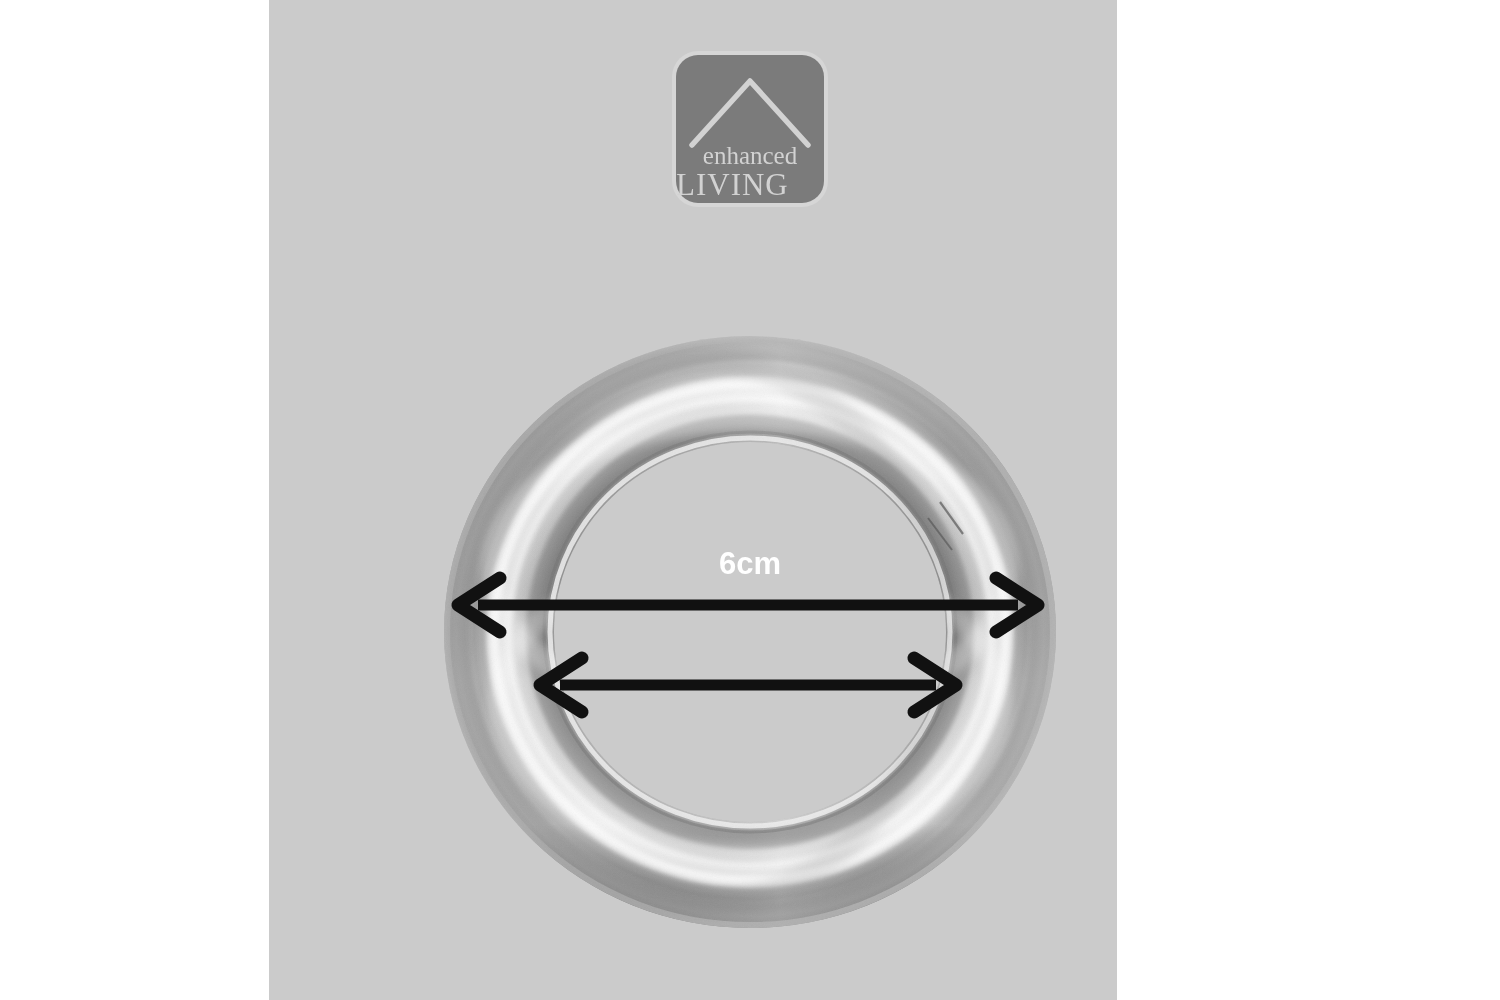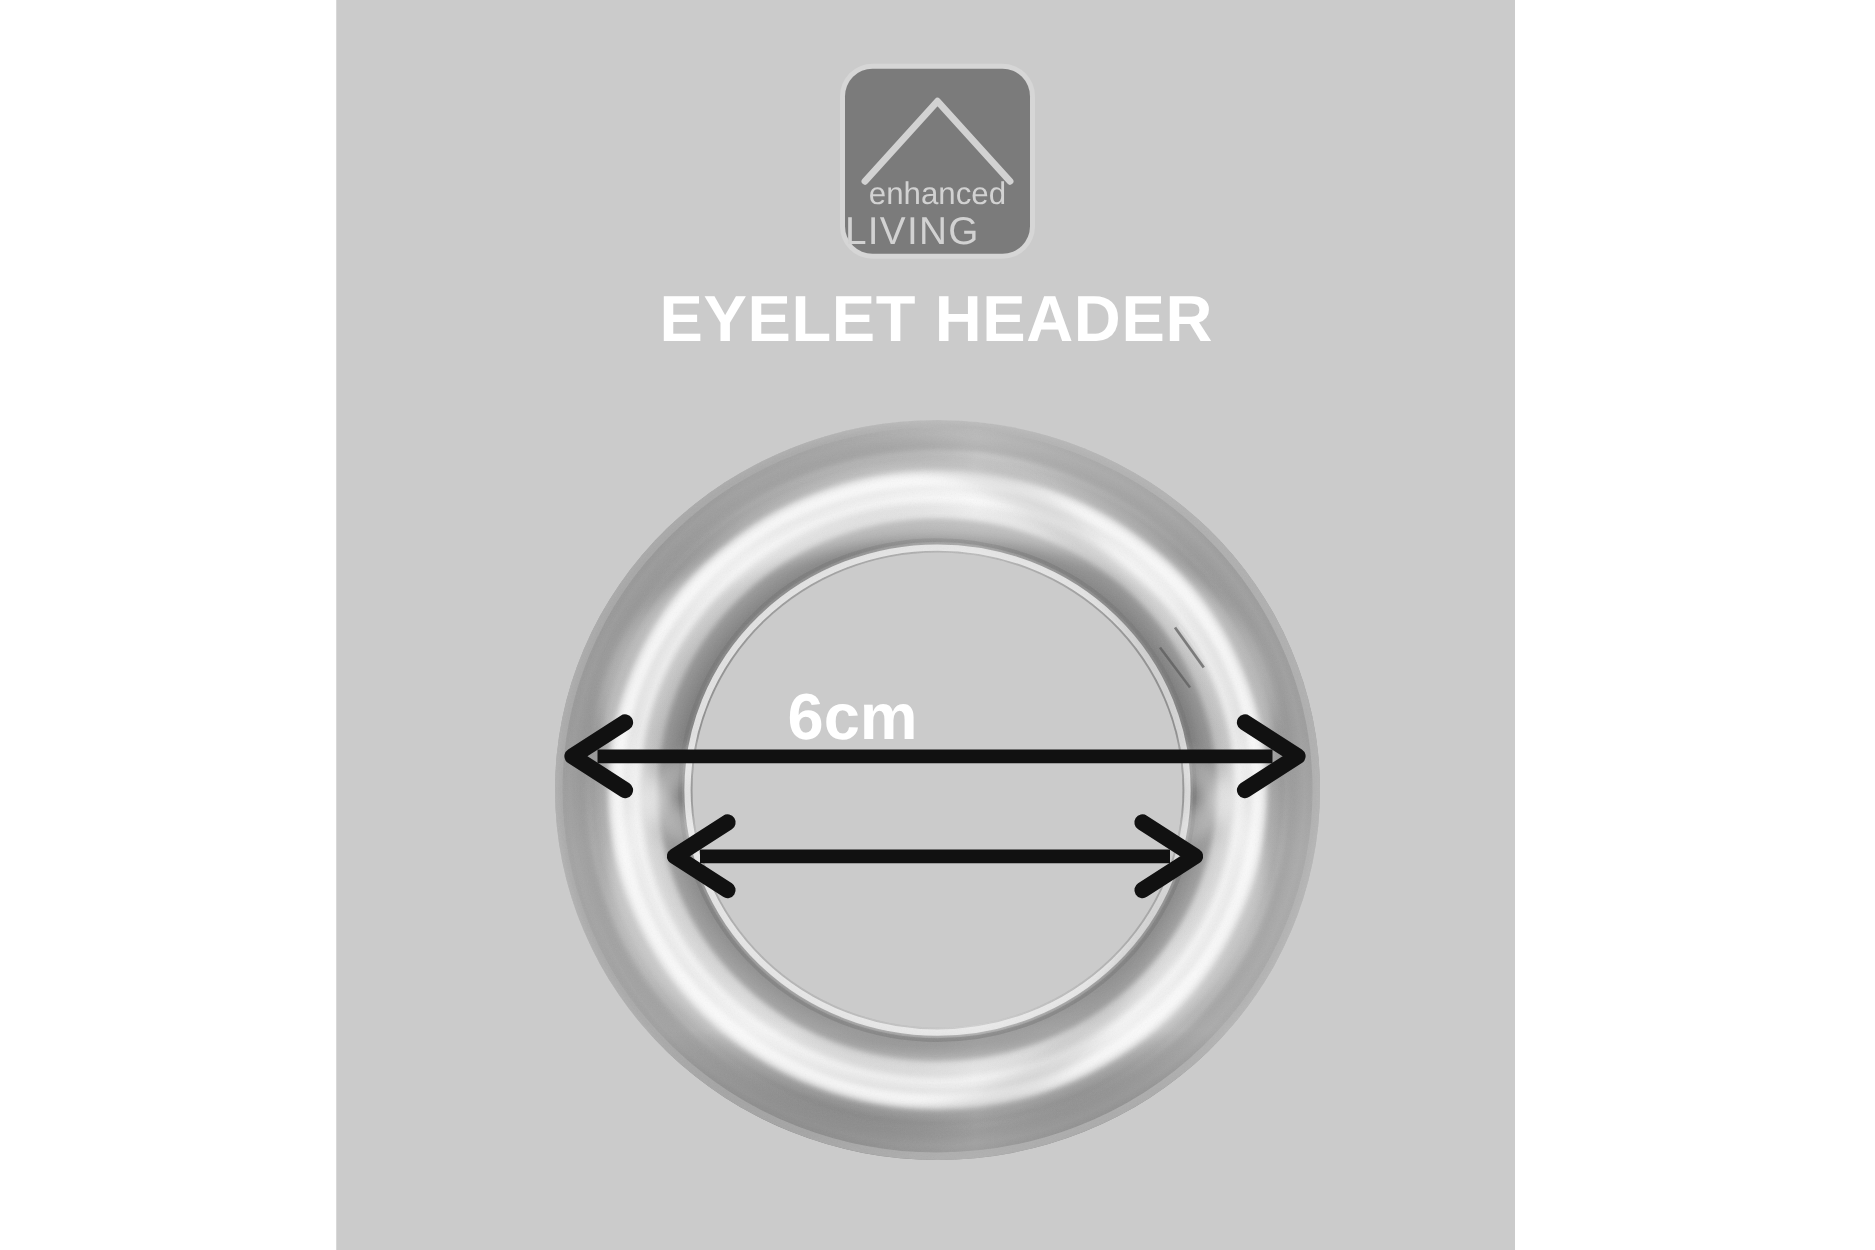--- a/index.html
+++ b/index.html
@@ -17,24 +17,25 @@
     width: 1500px;
     height: 1000px;
     background: #ffffff;
   }
 
   
   #panel {
     position: absolute;
     left: 269px;
     top: 0px;
-    width: 943px;
+    width: 848px;
     height: 1000px;
     background: #cbcbcb;
     overflow: hidden;
+    font-family: Liberation Serif, serif;
   }
 
   
   #logo-badge {
     position: absolute;
     left: 676px;
     top: 55px;
     width: 148px;
     height: 148px;
     border-radius: 22px;
@@ -95,25 +96,25 @@
     top: 332px;
     width: 620px;
     height: 600px;
   }
   #ring-svg { display:block; width:620px; height:600px; }
 
   
   .dim-label {
     position: absolute;
     color: #ffffff;
-    font-size: 52px;
+    font-size: 31px;
     font-weight: bold;
     line-height: 1;
     white-space: nowrap;
-    text-align: left;
+    text-align: center;
   }
   #label-outer { left: 630px; top: 548px; width: 240px; }
   #label-inner { left: 630px; top: 630px; width: 240px; }
 
   #arrows-svg {
     position: absolute;
     left: 0; top: 0;
     width: 1500px; height: 1000px;
     pointer-events: none;
   }
@@ -217,21 +218,20 @@
     <div id="logo-badge" style="left:407px;">
       <svg class="roof" viewBox="0 0 128 78" xmlns="http://www.w3.org/2000/svg">
         <path d="M6,74 L64,10 L122,74" fill="none" stroke="#d2d2d2" stroke-width="5.5" stroke-linecap="round" stroke-linejoin="round"></path>
       </svg>
       <div class="brand-top">enhanced</div>
       <div class="brand-bottom">LIVING</div>
     </div>
 
   </div>
 
-  <div id="headline">EYELET HEADER</div>
 
   <div class="dim-label" id="label-outer">6cm</div>
 
   <svg id="arrows-svg" viewBox="0 0 1500 1000" xmlns="http://www.w3.org/2000/svg">
 
     <g>
       <line x1="478" y1="605" x2="1018" y2="605" stroke="#111111" stroke-width="11"></line>
       <polyline points="500,578 458,605 500,632" fill="none" stroke="#111111" stroke-width="13" stroke-linecap="round" stroke-linejoin="round"></polyline>
       <polyline points="996,578 1038,605 996,632" fill="none" stroke="#111111" stroke-width="13" stroke-linecap="round" stroke-linejoin="round"></polyline>
     </g>

